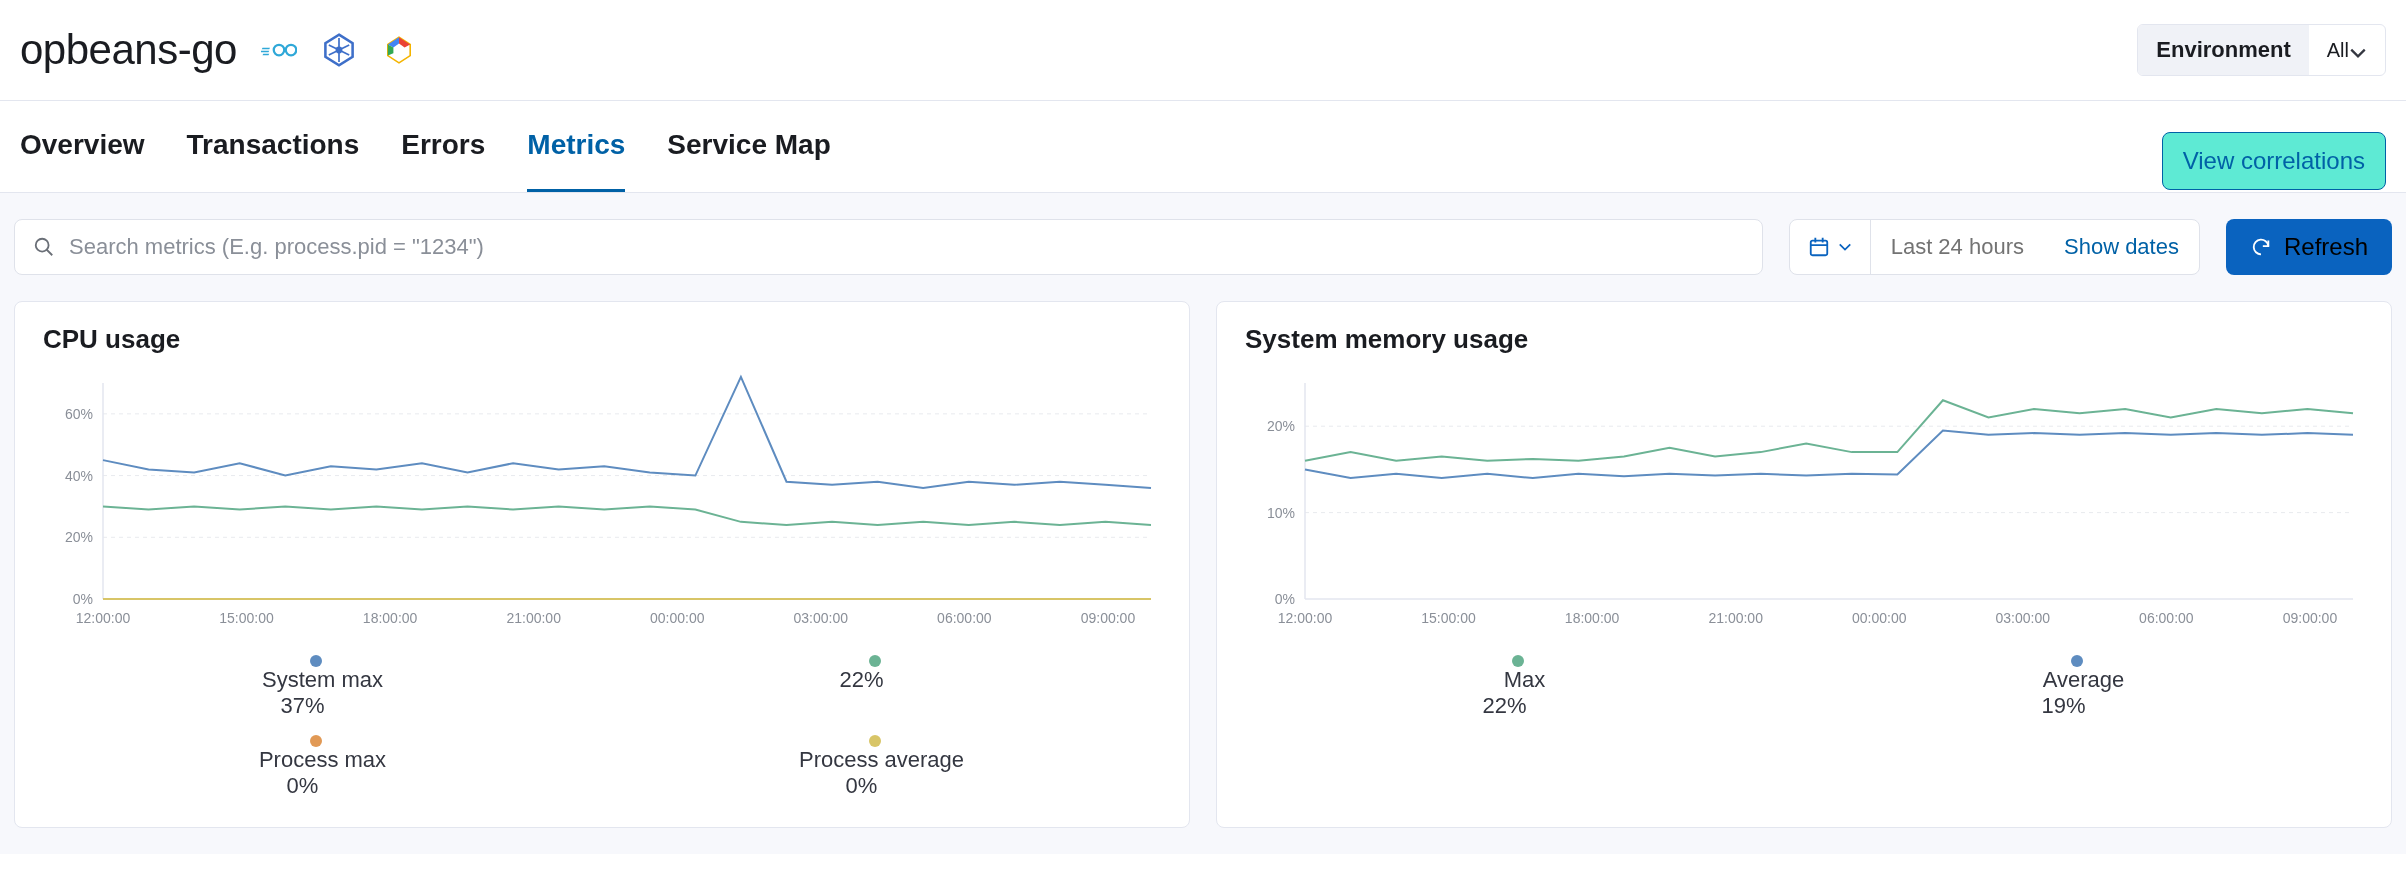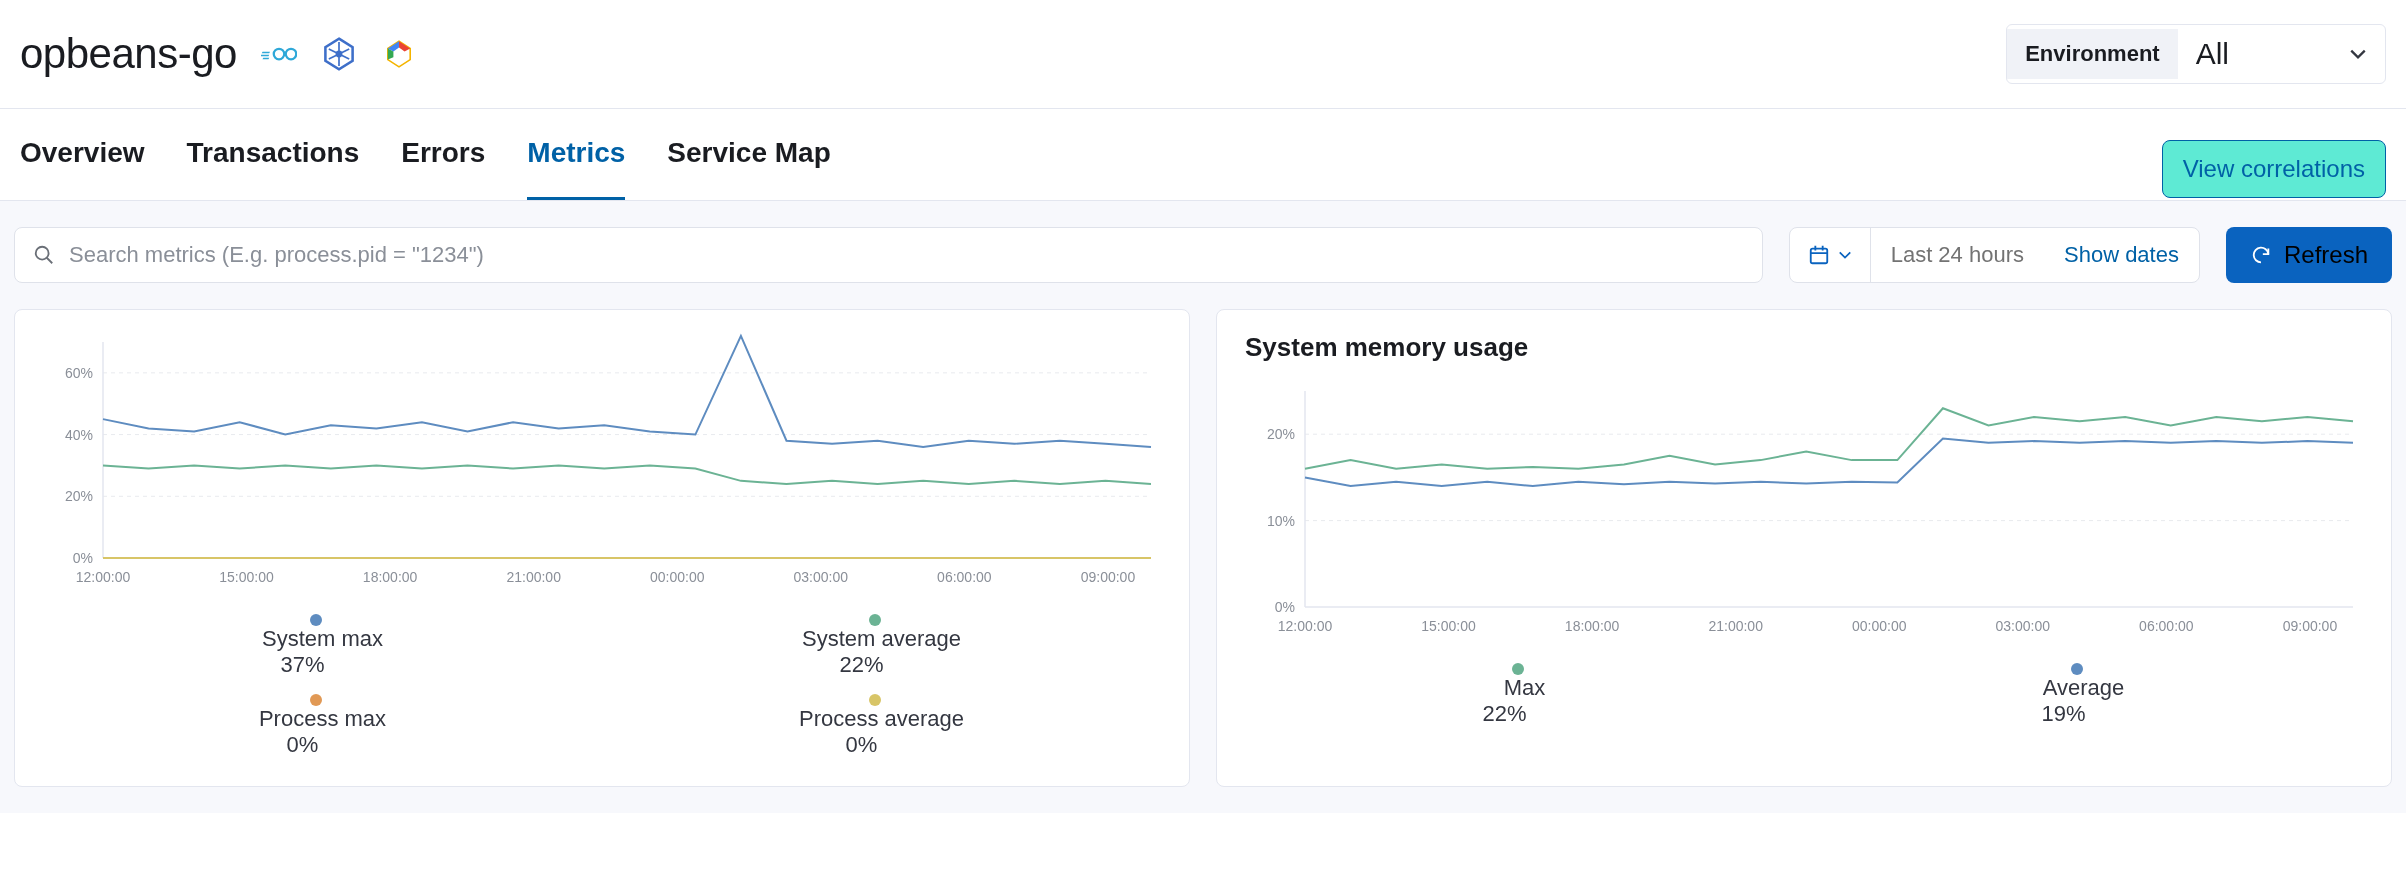--- a/index.html
+++ b/index.html
@@ -16,21 +16,21 @@
     padding: 24px 20px 24px 20px;
     border-bottom: 1px solid #e3e6ef;
   }
   .header-left { display: flex; align-items: center; gap: 24px; }
   .service-title { font-size: 42px; font-weight: 500; letter-spacing: -0.5px; }
   .header-icons { display: flex; align-items: center; gap: 24px; }
   .header-icons .ic { width: 36px; height: 36px; display:flex; align-items:center; justify-content:center; }
 
   .env-box { display:flex; align-items:center; border:1px solid #e3e6ef; border-radius:6px; overflow:hidden; }
   .env-label { background:#f0f2f7; padding:12px 18px; font-size:22px; font-weight:600; color:#1a1c21; }
-  .env-select { display:flex; align-items:center; gap:120px; padding:12px 18px; font-size:30px; cursor:pointer; }
+  .env-select { display:flex; align-items:flex-end; padding:12px 18px; font-size:20px; cursor:pointer; }
   .chev { width:18px; height:18px; }
 
   .tabs-row {
     display:flex; align-items:center; justify-content:space-between;
     padding: 28px 20px 0 20px;
     border-bottom: 1px solid #e3e6ef;
   }
   .tabs { display:flex; align-items:flex-start; gap:42px; }
   .tab {
     font-size: 28px; font-weight:600; color:#1a1c21;
@@ -182,20 +182,21 @@
     <svg width="22" height="22" viewBox="0 0 24 24">
         <path d="M20 11A8 8 0 1 0 12 20" fill="none" stroke="#fff" stroke-width="2"></path>
         <path d="M20 5v6h-6" fill="none" stroke="#fff" stroke-width="2"></path>
       </svg>
     <span>Refresh</span>
   </button>
 </div>
 
 <div class="panels">
   <div class="panel">
+    <div class="panel-title">CPU usage</div>
     <svg class="chart-svg" id="chart-0" viewBox="0 0 1118 260">
         <text x="50" y="231" text-anchor="end" class="axis-label">0%</text>
         <line x1="60" x2="1108" y1="164.28571428571428" y2="164.28571428571428" class="grid-line"></line>
         <text x="50" y="169.28571428571428" text-anchor="end" class="axis-label">20%</text>
         <line x1="60" x2="1108" y1="102.57142857142858" y2="102.57142857142858" class="grid-line"></line>
         <text x="50" y="107.57142857142858" text-anchor="end" class="axis-label">40%</text>
         <line x1="60" x2="1108" y1="40.85714285714286" y2="40.85714285714286" class="grid-line"></line>
         <text x="50" y="45.85714285714286" text-anchor="end" class="axis-label">60%</text>
         <line x1="60" x2="60" y1="10" y2="226" class="axis-line"></line>
         <line x1="60" x2="1108" y1="226" y2="226" class="axis-line"></line>
@@ -213,21 +214,20 @@
         <path d="M60 226 L105.56521739130434 226 L151.1304347826087 226 L196.69565217391303 226 L242.26086956521738 226 L287.82608695652175 226 L333.39130434782606 226 L378.95652173913044 226 L424.52173913043475 226 L470.0869565217391 226 L515.6521739130435 226 L561.2173913043478 226 L606.7826086956521 226 L652.3478260869565 226 L697.9130434782609 226 L743.4782608695652 226 L789.0434782608695 226 L834.6086956521739 226 L880.1739130434783 226 L925.7391304347826 226 L971.3043478260869 226 L1016.8695652173913 226 L1062.4347826086955 226 L1108 226" class="series-line" stroke="#d8c567"></path>
       </svg>
     <div class="legend" id="legend-0">
         <div class="legend-item ">
           <span class="legend-dot" style="background:#5e8cc0"></span>
       <span class="legend-name">System max</span>
       <span class="legend-val">37%</span>
         </div>
         <div class="legend-item ">
           <span class="legend-dot" style="background:#6bb394"></span>
-      <span class="legend-name">System average</span>
       <span class="legend-val">22%</span>
         </div>
         <div class="legend-item ">
           <span class="legend-dot" style="background:#e19955"></span>
       <span class="legend-name">Process max</span>
       <span class="legend-val">0%</span>
         </div>
         <div class="legend-item ">
           <span class="legend-dot" style="background:#d8c567"></span>
       <span class="legend-name">Process average</span>

